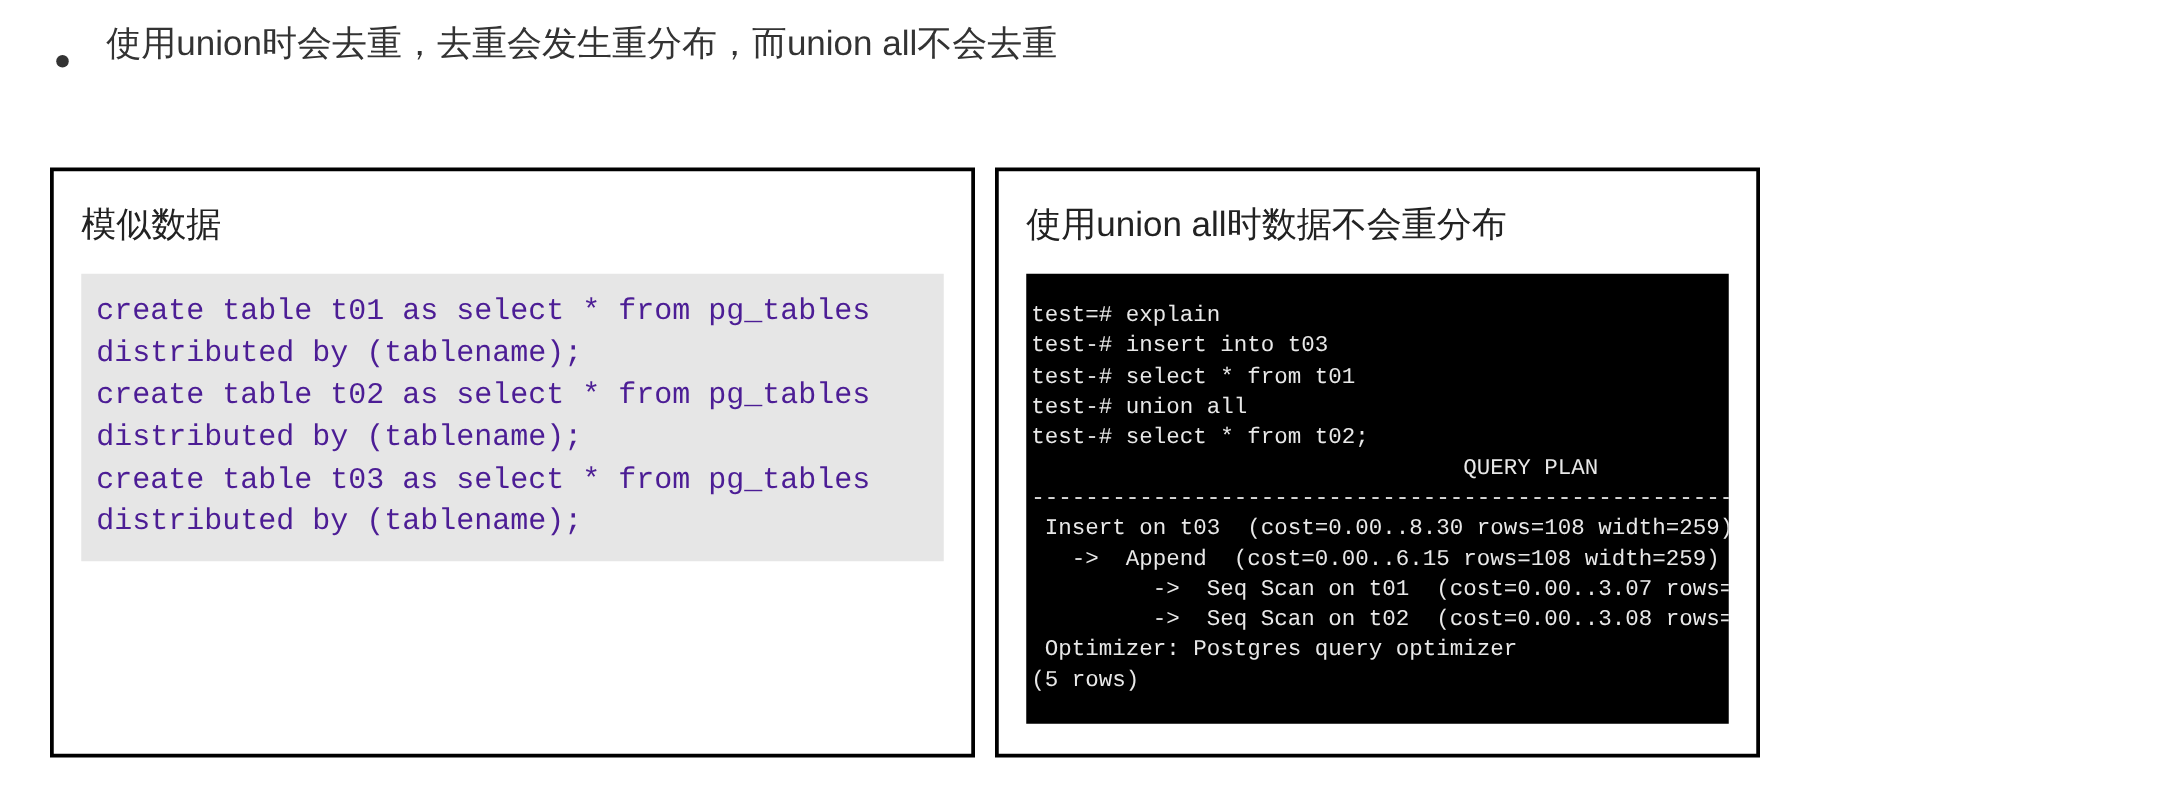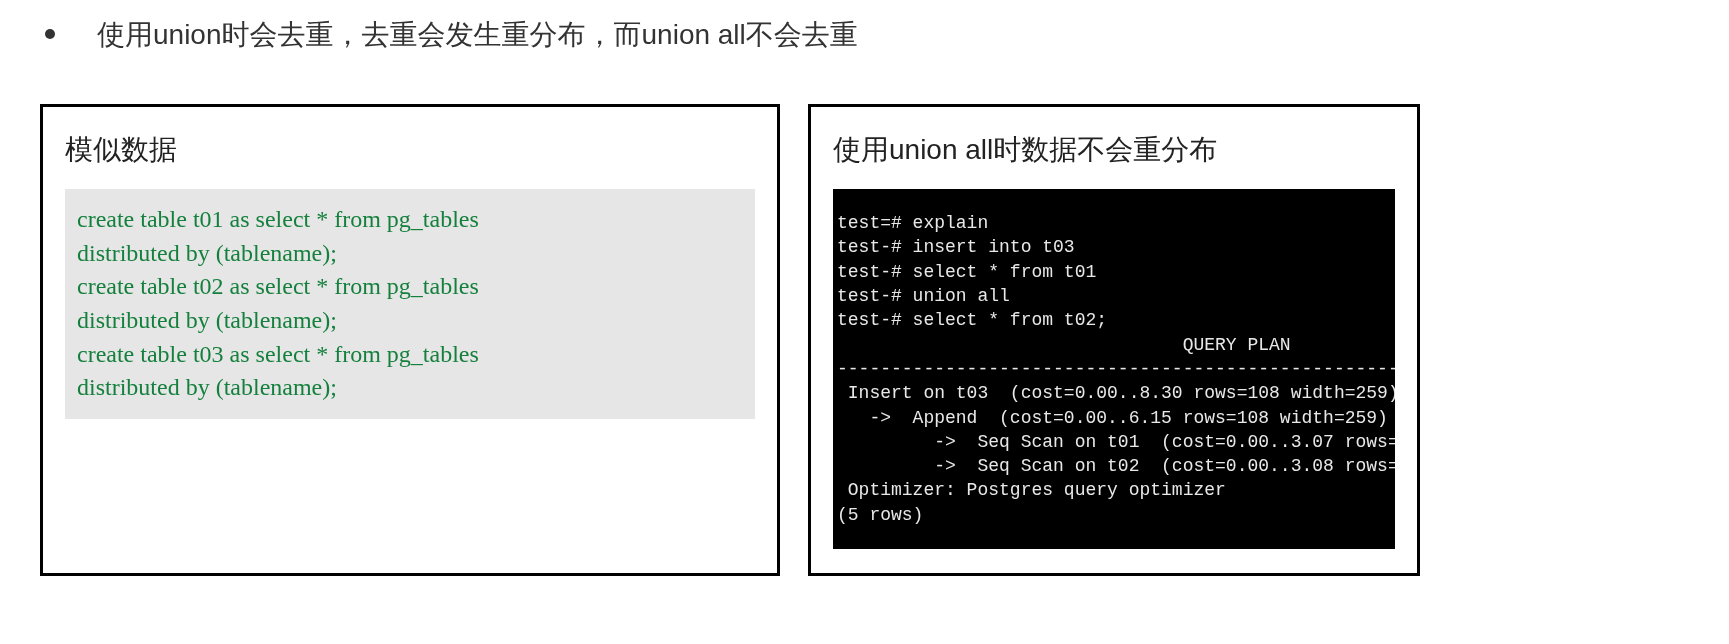--- a/index.html
+++ b/index.html
@@ -8,42 +8,41 @@
       box-sizing: border-box;
     }
     body {
       background: #ffffff;
       font-family: "Microsoft YaHei", "PingFang SC", Arial, sans-serif;
       padding: 15px 30px;
       width: 1729px;
     }
     .bullet-row {
       display: flex;
-      align-items: flex-start;
-      margin-bottom: 50px;
+      align-items: flex-end;
+      margin-bottom: 80px;
       margin-left: 15px;
-      gap: 12px;
     }
     .bullet-dot {
       width: 10px;
       height: 10px;
       background: #333;
       border-radius: 50%;
       margin-top: 14px;
       margin-right: 30px;
       flex-shrink: 0;
     }
     .bullet-text {
       color: #333;
       font-size: 28px;
       line-height: 1.4;
     }
     .panels {
       display: flex;
-      gap: 28px;
+      gap: 16px;
       padding: 0 10px;
     }
     .panel {
       border: 3px solid #000;
       background: #fff;
       padding: 24px 22px 24px 22px;
     }
     .panel-left {
       width: 740px;
     }
@@ -52,24 +51,24 @@
     }
     .panel-title {
       font-size: 28px;
       color: #222;
       margin-bottom: 20px;
       font-weight: normal;
     }
     .code-block-light {
       background: #e6e6e6;
       padding: 14px 12px;
-      font-family: Liberation Serif, serif;
+      font-family: Liberation Mono, monospace;
       font-size: 24px;
       line-height: 1.4;
-      color: #15803d;
+      color: #4c1d95;
       white-space: pre-wrap;
     }
     .code-block-dark {
       background: #000000;
       color: #e8e8e8;
       font-family: "Courier New", monospace;
       font-size: 18px;
       line-height: 1.35;
       padding: 22px 4px;
       white-space: pre;

